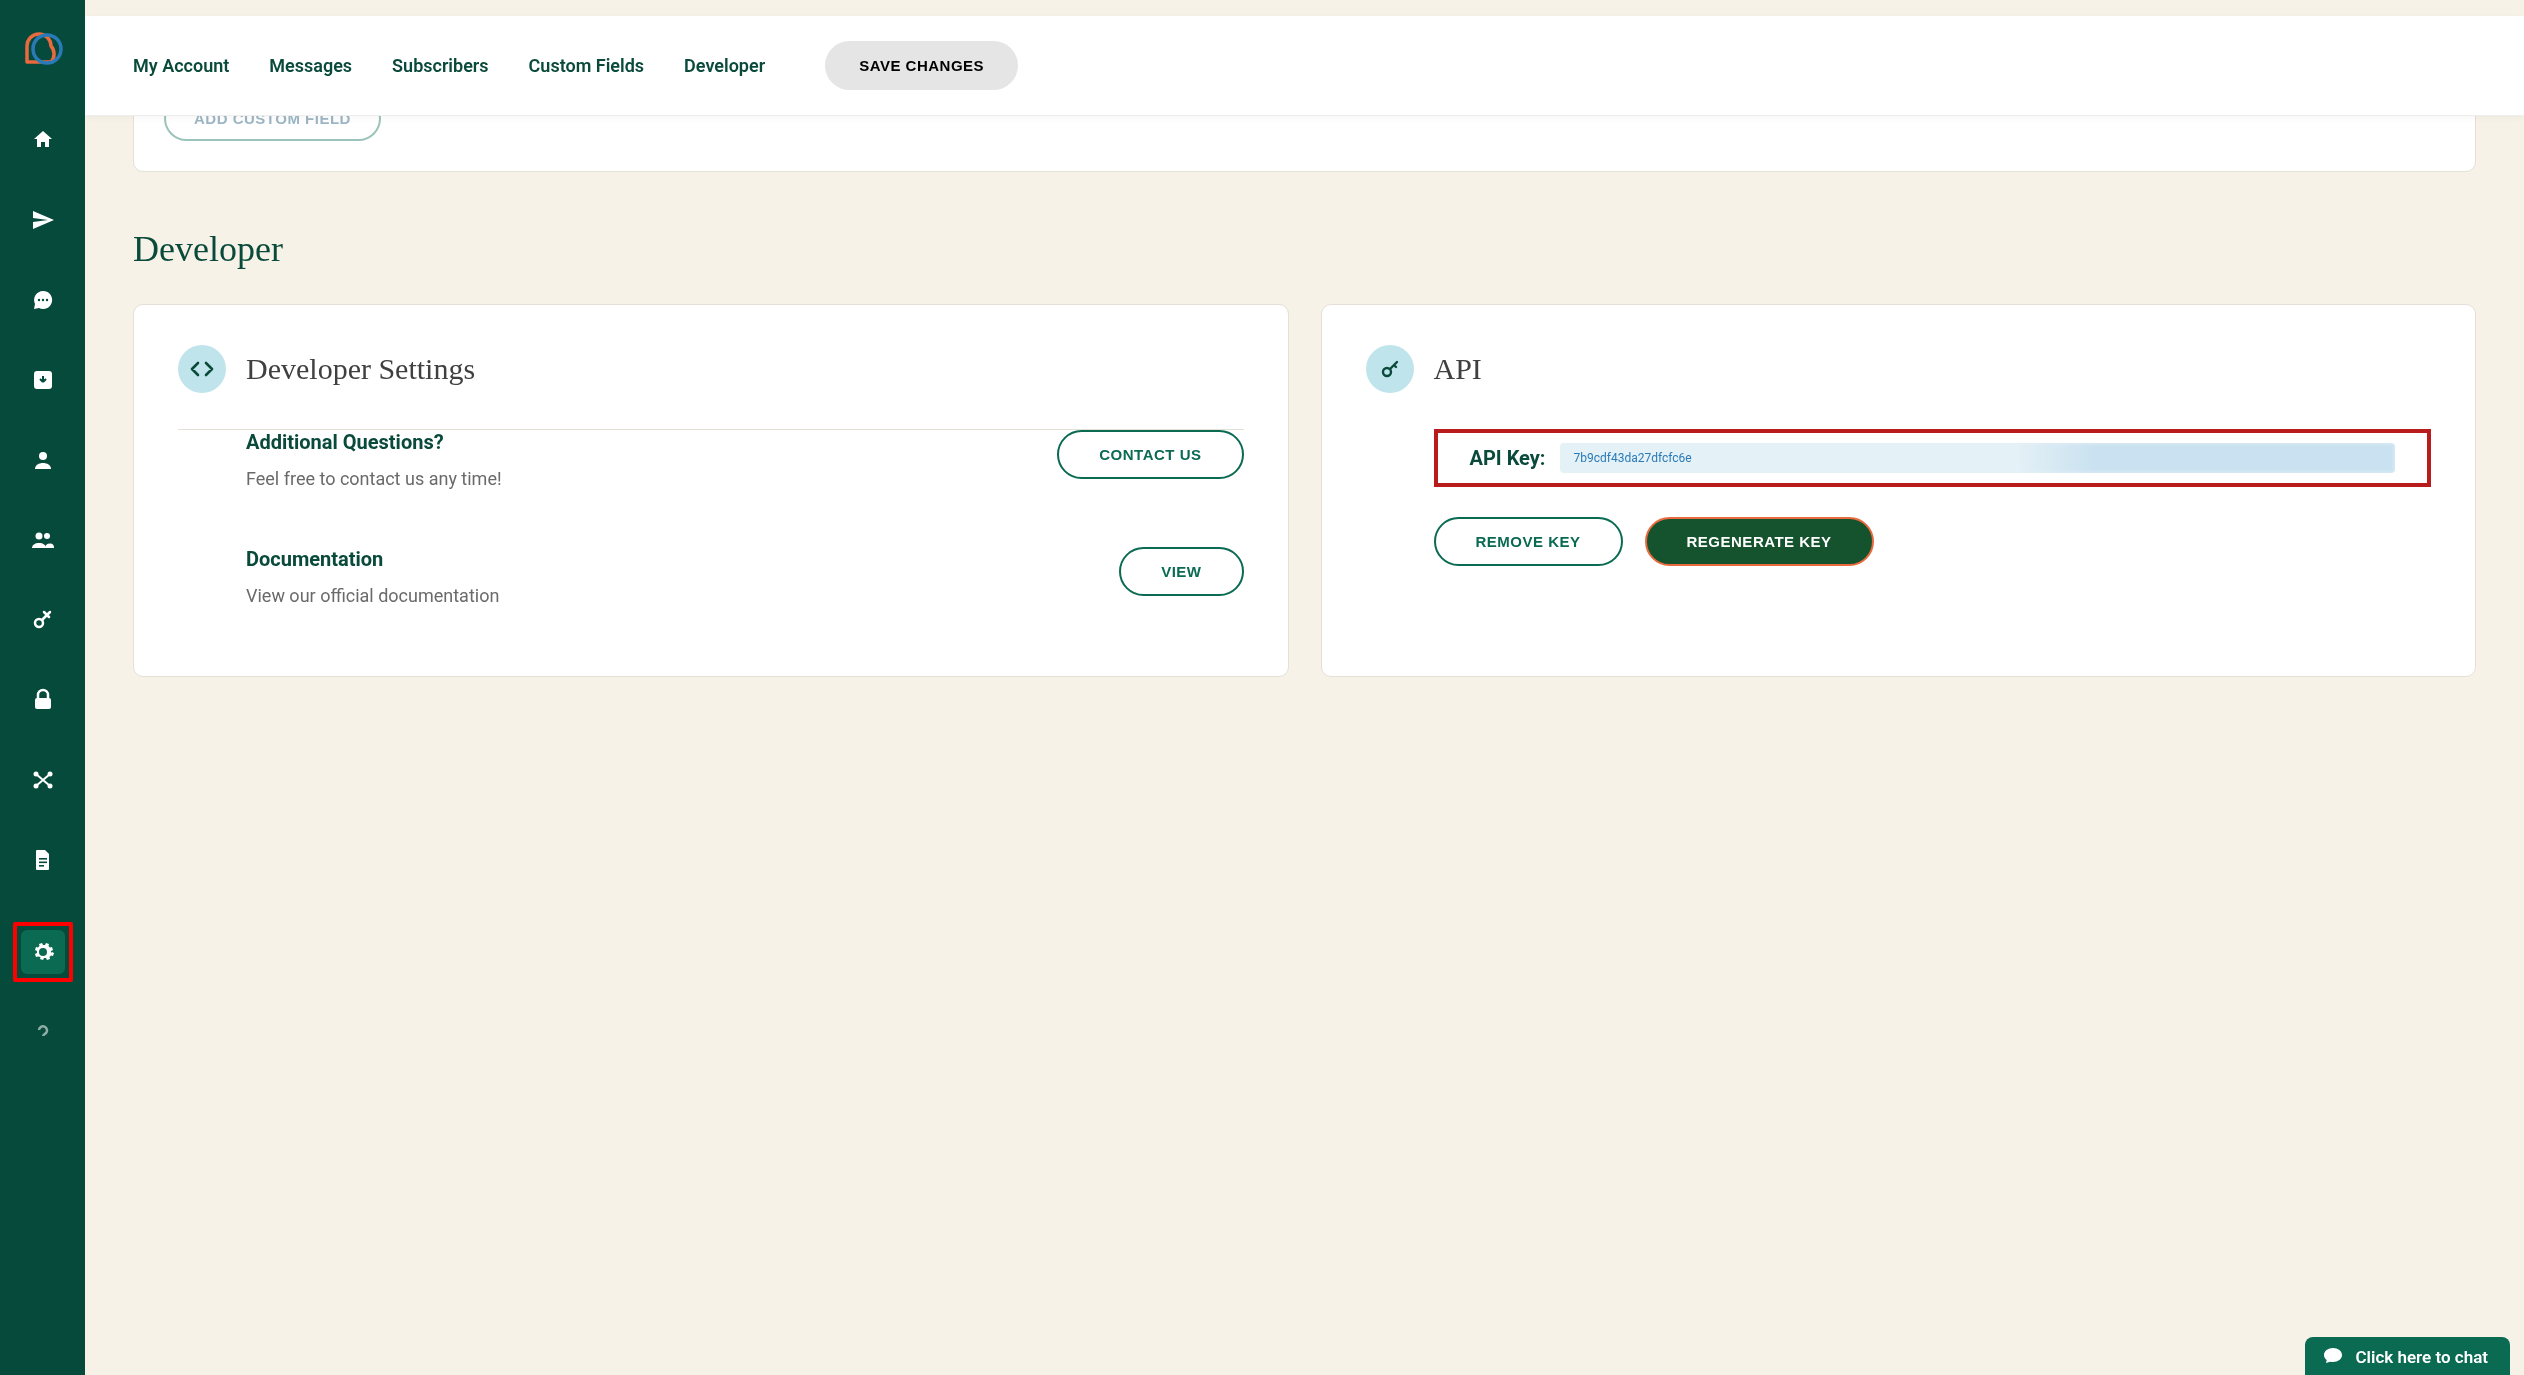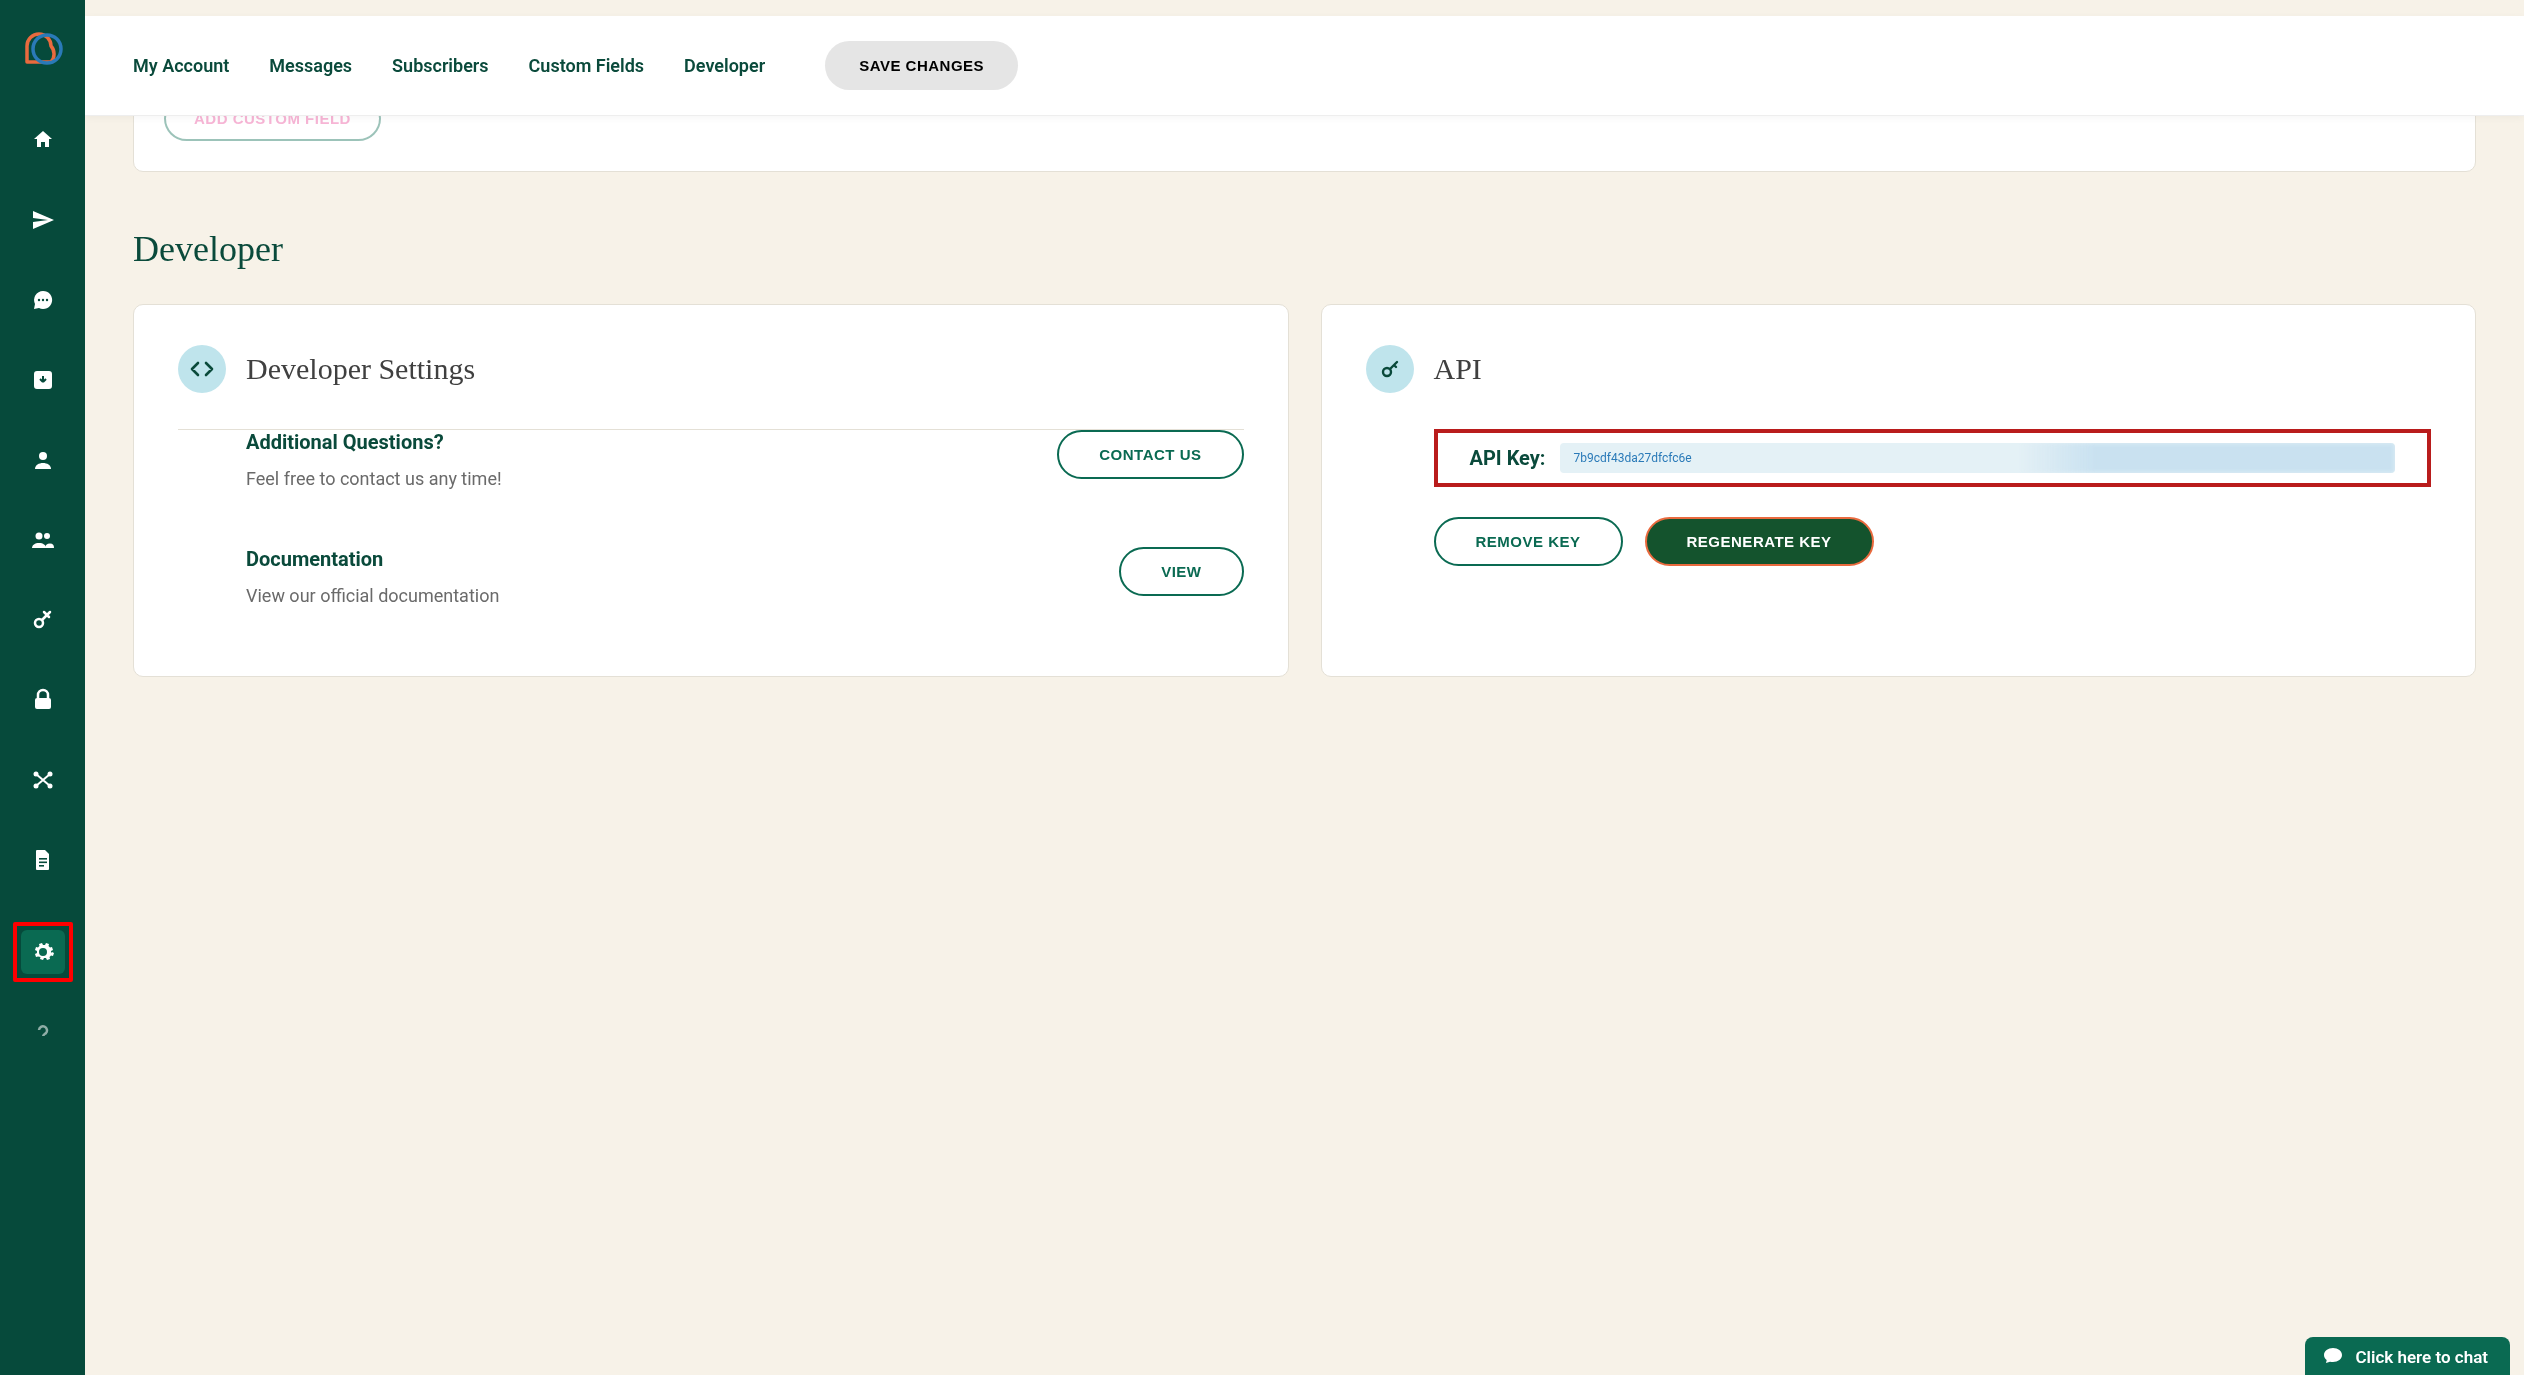--- a/index.html
+++ b/index.html
@@ -96,21 +96,21 @@
   .card-outer-top {
     background: #fff;
     border: 1px solid #e4e0d6;
     border-radius: 10px;
     padding: 18px 30px 30px 30px;
     margin-top: -10px;
     margin-bottom: 56px;
   }
   .card-outer-top .ghost-btn {
     border: 2px solid #0a6a52;
-    color: #ec4899;
+    color: #0c4a6e;
     background: #fff;
     border-radius: 26px;
     padding: 12px 28px;
     font-size: 15px;
     font-weight: 700;
     letter-spacing: 0.5px;
     cursor: pointer;
     margin-top: -22px;
     opacity:0.4;
   }

